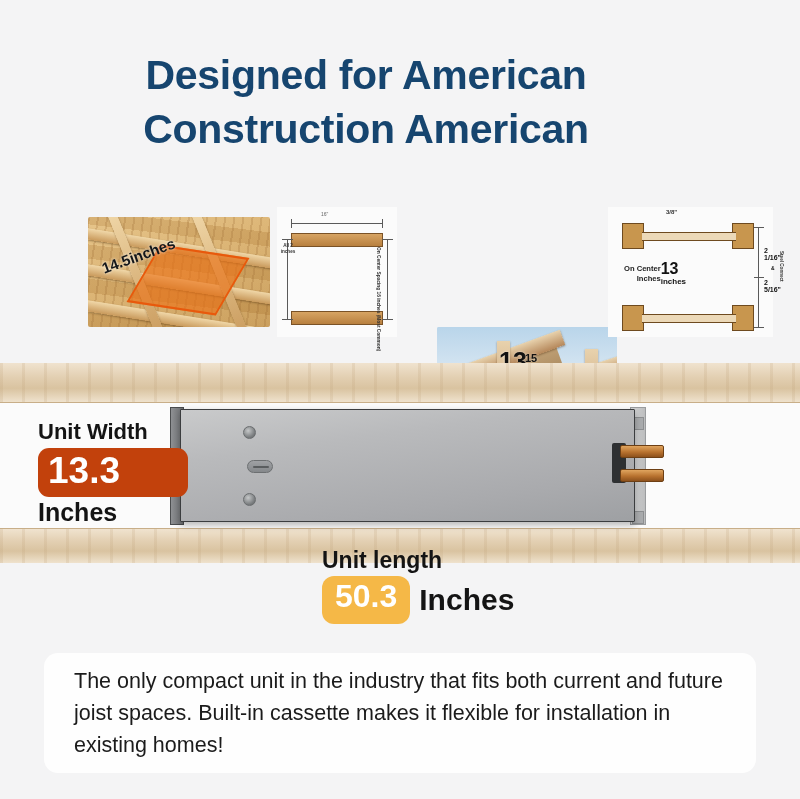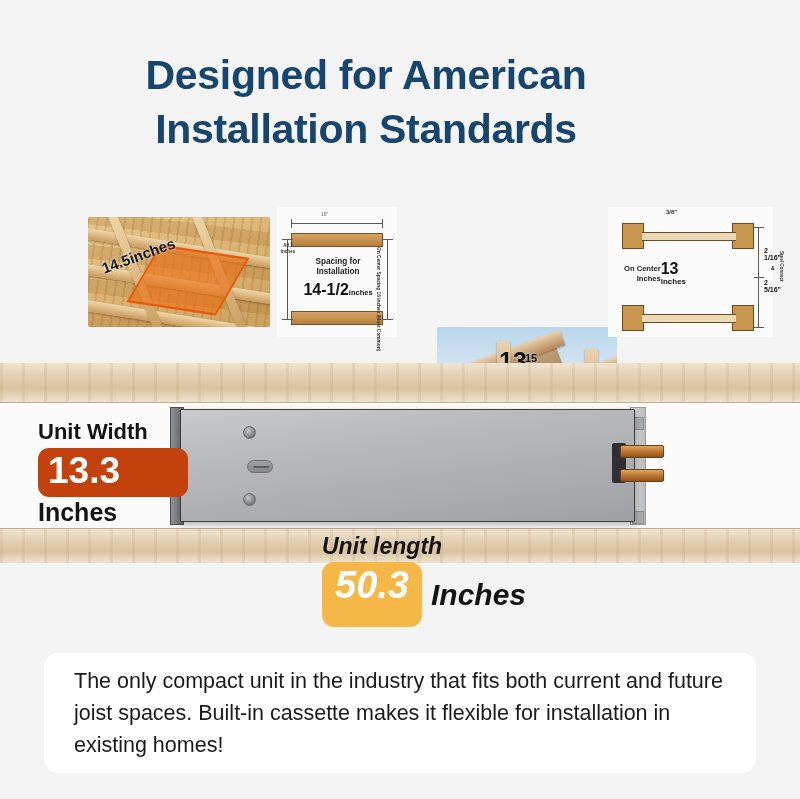--- a/index.html
+++ b/index.html
@@ -244,26 +244,26 @@
   }
   .badge-title { font-size: 22px; font-weight: 700; color: #141414; line-height: 1.1; }
   .pill {
     display: block; margin: 4px 0 2px; padding: 2px 10px 4px;
     background: #c2410c; border-radius: 11px;
     font-size: 37px; font-weight: 800; color: #ffffff; line-height: 1.15;
   }
   .badge-unit { font-size: 25px; font-weight: 800; color: #141414; line-height: 1.1; }
 
   
-  .length-badge { position: absolute; left: 322px; top: 534px; z-index: 5; font-style: italic; }
+  .length-badge { position: absolute; left: 322px; top: 548px; z-index: 5; }
   .len-title { font-size: 23px; font-weight: 700; color: #141414; line-height: 1.1; }
   .len-row { display: flex; align-items: center; gap: 9px; margin-top: 3px; }
   .len-pill {
-    background: #f5b847; border-radius: 12px; padding: 2px 13px 19px;
-    font-size: 38px; font-weight: 800; color: #ffffff; line-height: 1.15;
+    background: #f5b847; border-radius: 12px; padding: 2px 13px 9px;
+    font-size: 32px; font-weight: 800; color: #ffffff; line-height: 1.15;
   }
   .len-unit { font-size: 30px; font-weight: 800; color: #141414; }
 
   
   .caption {
     position: absolute; left: 44px; top: 653px; width: 712px; height: 120px;
     background: #fefefe; border-radius: 14px;
     display: flex; align-items: center;
     padding: 0 30px;
   }
@@ -271,21 +271,21 @@
     font-size: 21.5px; color: #1b1b1b; line-height: 1.5; font-weight: 400;
   }
 </style>
 </head>
 <body>
 
 <div class="page">
 
   <div class="heading">
     <span class="ln">Designed for American</span>
-    <span class="ln">Installation Standards</span>
+    <span class="ln">Construction American</span>
   </div>
 
   <div class="spec-strip">
 
     <div class="panel photo photo-joist">
       <div class="joist-beam jb1"></div>
       <div class="joist-beam jb2"></div>
       <div class="joist-beam jb3"></div>
       <div class="joist-beam jbv1"></div>
       <div class="joist-beam jbv2"></div>
@@ -301,25 +301,20 @@
       <div class="dim-line d1-htick-r"></div>
       <div class="dim-line d1-vline"></div>
       <div class="dim-line d1-vtick-t"></div>
       <div class="dim-line d1-vtick-b"></div>
       <div class="dim-line d1-rline"></div>
       <div class="dim-line d1-rtick-t"></div>
       <div class="dim-line d1-rtick-b"></div>
       <div class="d1-toplbl">16"</div>
       <div class="d1-leftlbl">All 2 inches</div>
       <div class="d1-rightlbl">On Center Spacing 16 inches (Most Common)</div>
-      <div class="d1-center">
-        <span class="sp">Spacing for</span>
-        <span class="sp">Installation</span>
-        <span class="val"><span>14-1/2</span><small>inches</small></span>
-      </div>
     </div>
 
     <div class="panel photo photo-truss">
       <div class="sky"></div>
       <div class="truss-b tb-fill1"></div>
       <div class="truss-b tb-fill2"></div>
       <div class="truss-b tb-ins"></div>
       <div class="truss-b tb-top1"></div>
       <div class="truss-b tb-top2"></div>
       <div class="truss-b tb-v1"></div>

